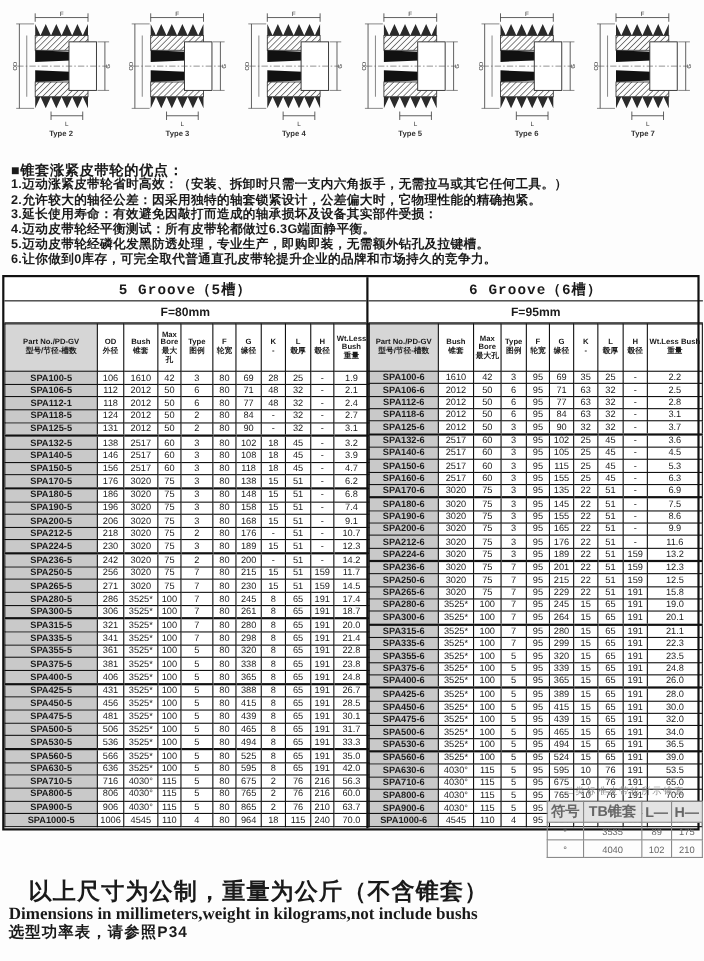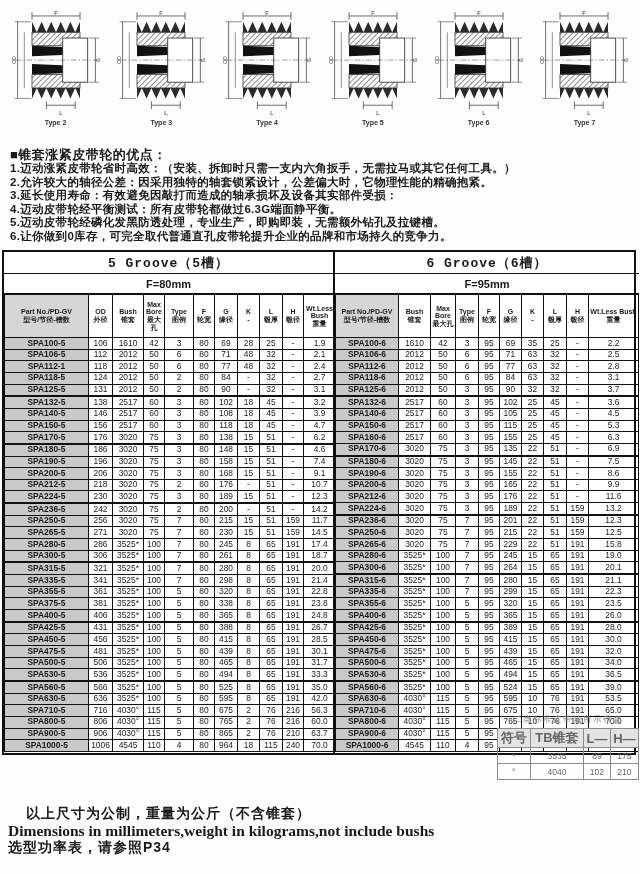--- a/index.html
+++ b/index.html
@@ -39,21 +39,21 @@
   
   .bush-note{position:absolute;top:714px;left:497px;width:142px;color:#8a8a8a;}
   .bush-title{font-size:8.5px;text-align:center;margin-bottom:2px;letter-spacing:1.5px;white-space:nowrap;}
   .bush-table{border-collapse:collapse;width:100%;}
   .bush-table th,.bush-table td{border:1px solid #8a8a8a;font-size:8.5px;height:15px;
     text-align:center;color:#666;padding:0;}
   .bush-table th{font-weight:bold;background:#e3e3e3;font-size:13px;}
   
   .footer{position:absolute;left:8px;top:804px;width:626px;}
   .f-line{white-space:nowrap;}
-  .f-cn1{font-size:14px;font-weight:bold;margin-left:18px;line-height:18px;letter-spacing:1px;}
+  .f-cn1{font-size:21px;font-weight:bold;margin-left:18px;line-height:18px;letter-spacing:1px;font-family:Liberation Mono, monospace;}
   .f-en1{font-family:"Liberation Serif",serif;font-size:15.5px;font-weight:bold;line-height:17px;}
   .f-cn2{font-size:14px;font-weight:bold;line-height:16px;letter-spacing:1px;}
   .f-en2{font-family:"Liberation Serif",serif;font-size:15px;font-weight:bold;line-height:17px;margin-left:8px;margin-top:46px;}
   .dim-text{font-family:"Liberation Sans",sans-serif;}
 </style>
 </head>
 <body>
 
 <svg width="0" height="0" style="position:absolute">
   <defs>
@@ -518,21 +518,21 @@
             <td class="partno">SPA180-5</td>
             <td>186</td>
             <td>3020</td>
             <td>75</td>
             <td>3</td>
             <td>80</td>
             <td>148</td>
             <td>15</td>
             <td>51</td>
             <td>-</td>
-            <td>4.6</td>
+            <td>6.8</td>
           </tr>
           <tr>
             <td class="partno">SPA190-5</td>
             <td>196</td>
             <td>3020</td>
             <td>75</td>
             <td>3</td>
             <td>80</td>
             <td>158</td>
             <td>15</td>
@@ -1185,20 +1185,32 @@
             <td class="partno">SPA355-6</td>
             <td>3525*</td>
             <td>100</td>
             <td>5</td>
             <td>95</td>
             <td>320</td>
             <td>15</td>
             <td>65</td>
             <td>191</td>
             <td>23.5</td>
+          </tr>
+          <tr>
+            <td class="partno">SPA375-6</td>
+            <td>3525*</td>
+            <td>100</td>
+            <td>5</td>
+            <td>95</td>
+            <td>339</td>
+            <td>15</td>
+            <td>65</td>
+            <td>191</td>
+            <td>24.8</td>
           </tr>
           <tr class="group-end">
             <td class="partno">SPA400-6</td>
             <td>3525*</td>
             <td>100</td>
             <td>5</td>
             <td>95</td>
             <td>365</td>
             <td>15</td>
             <td>65</td>

